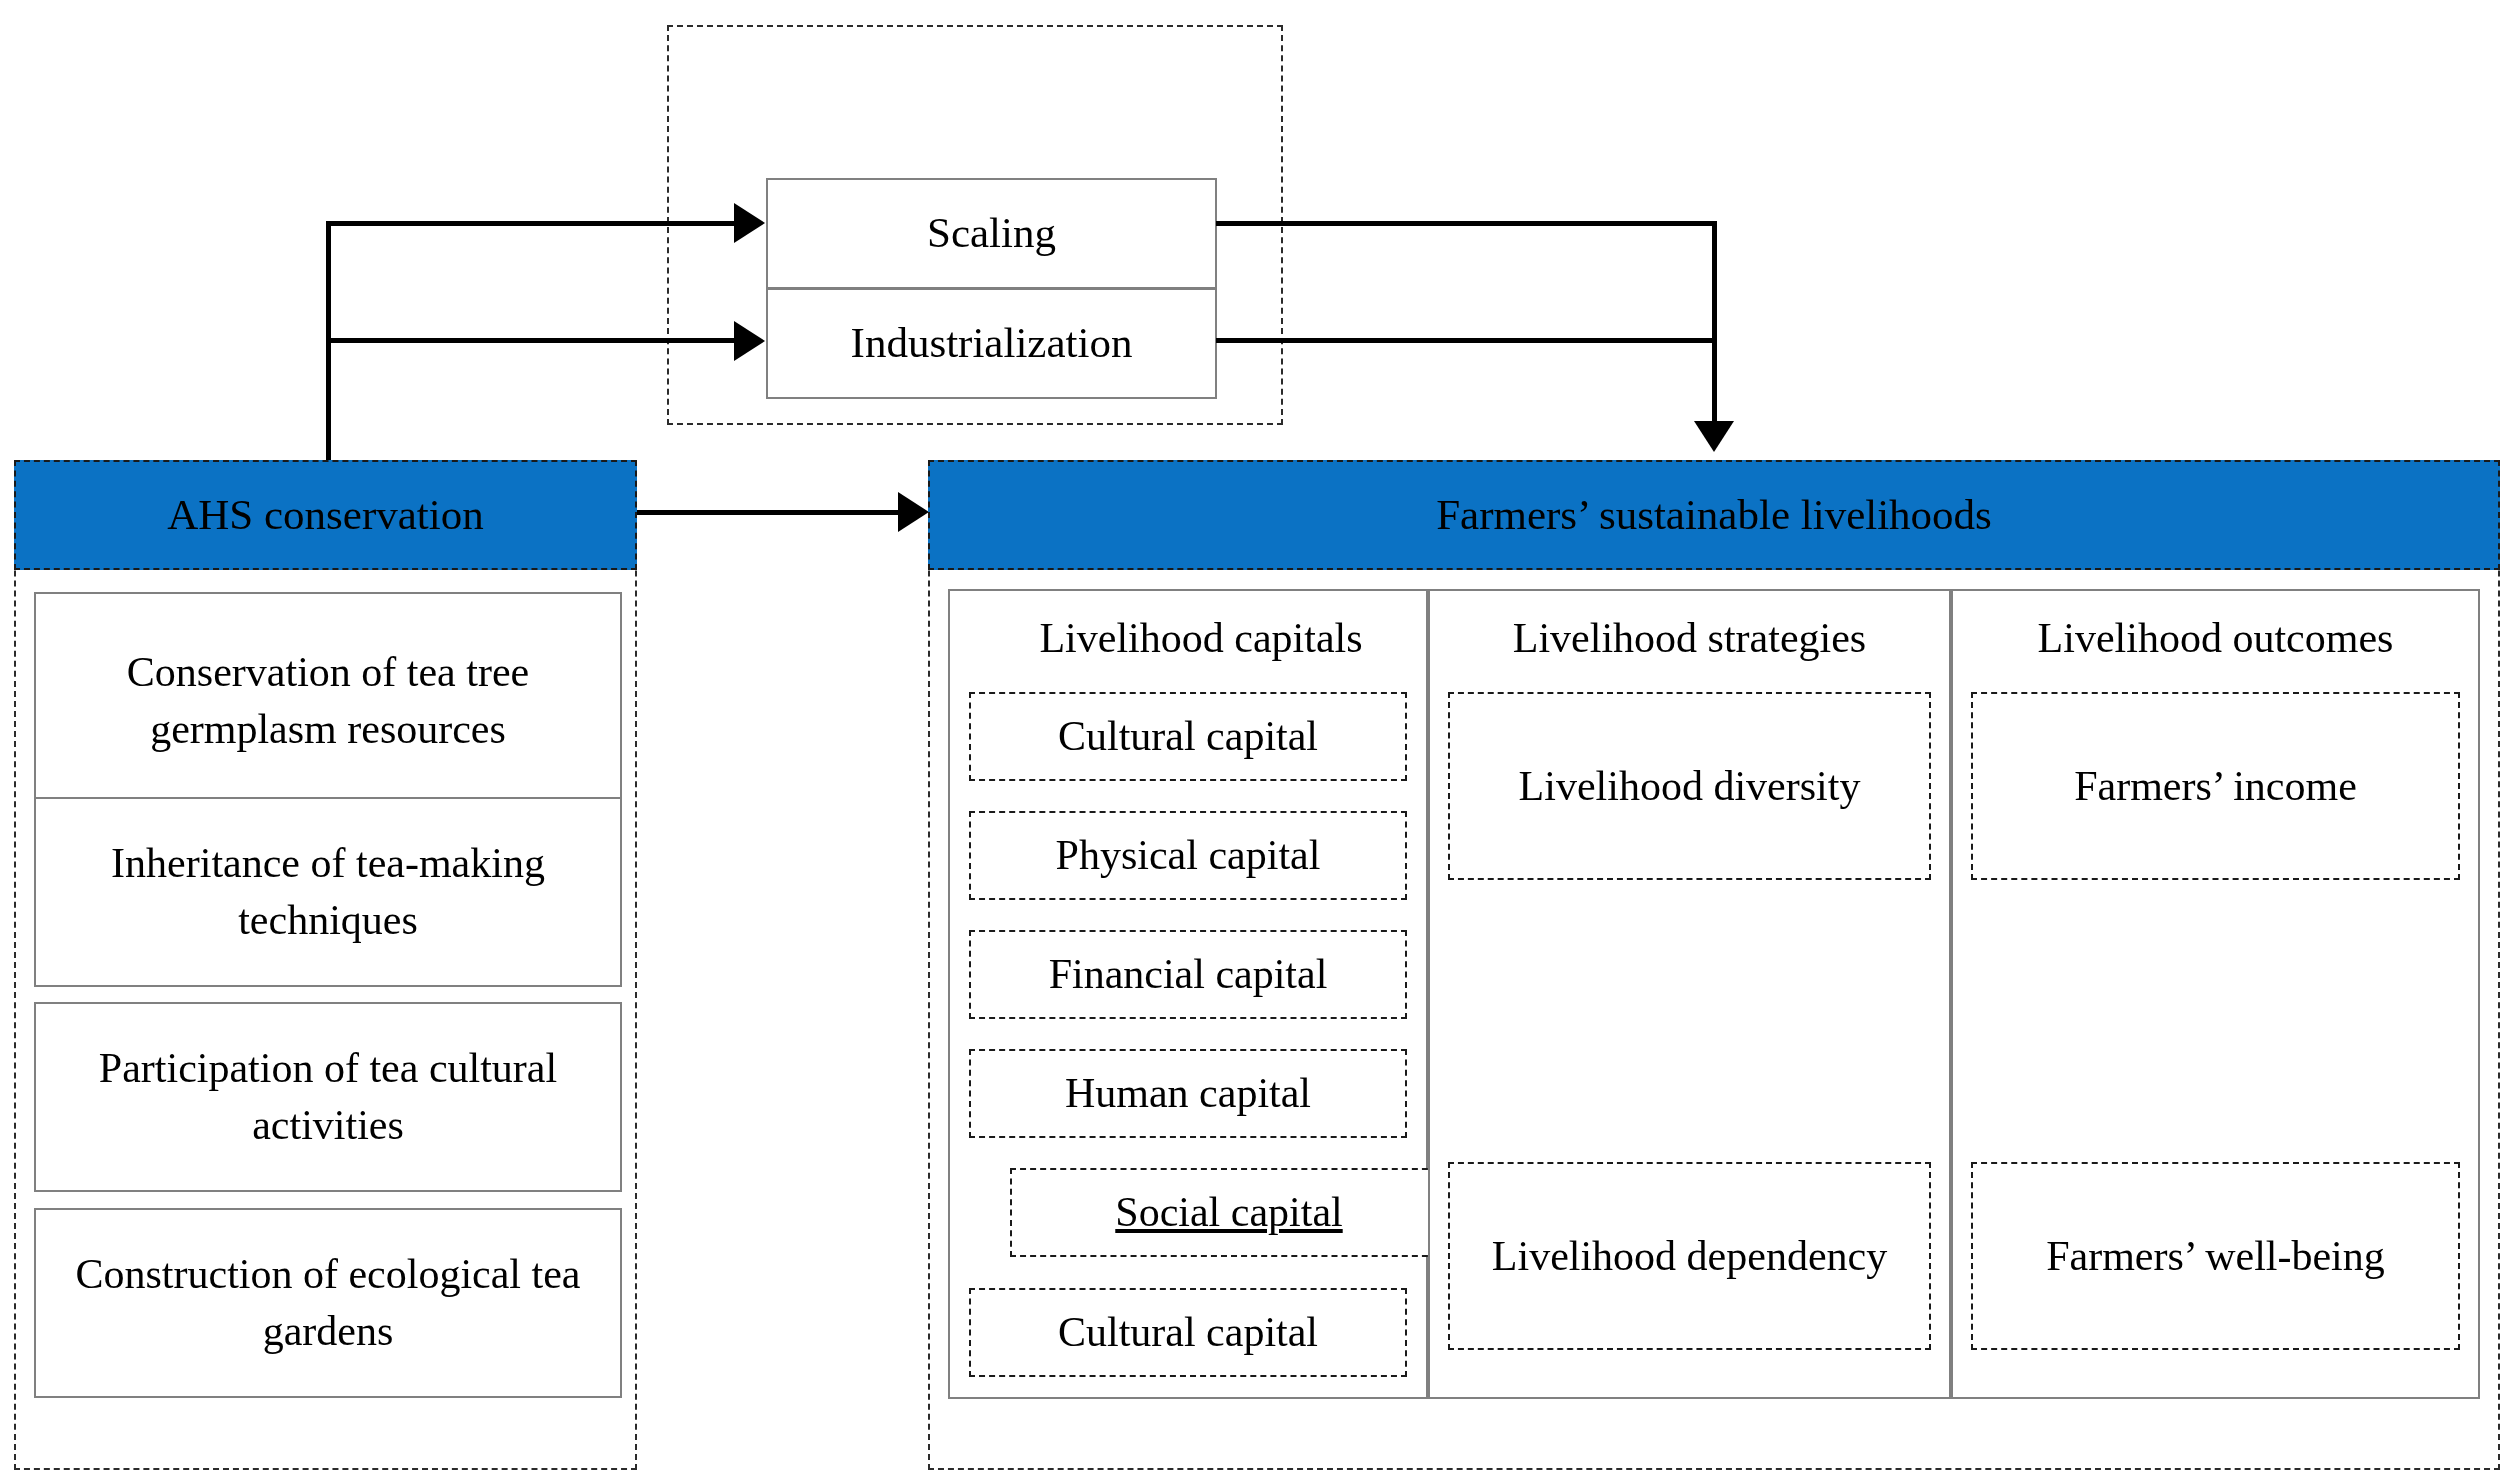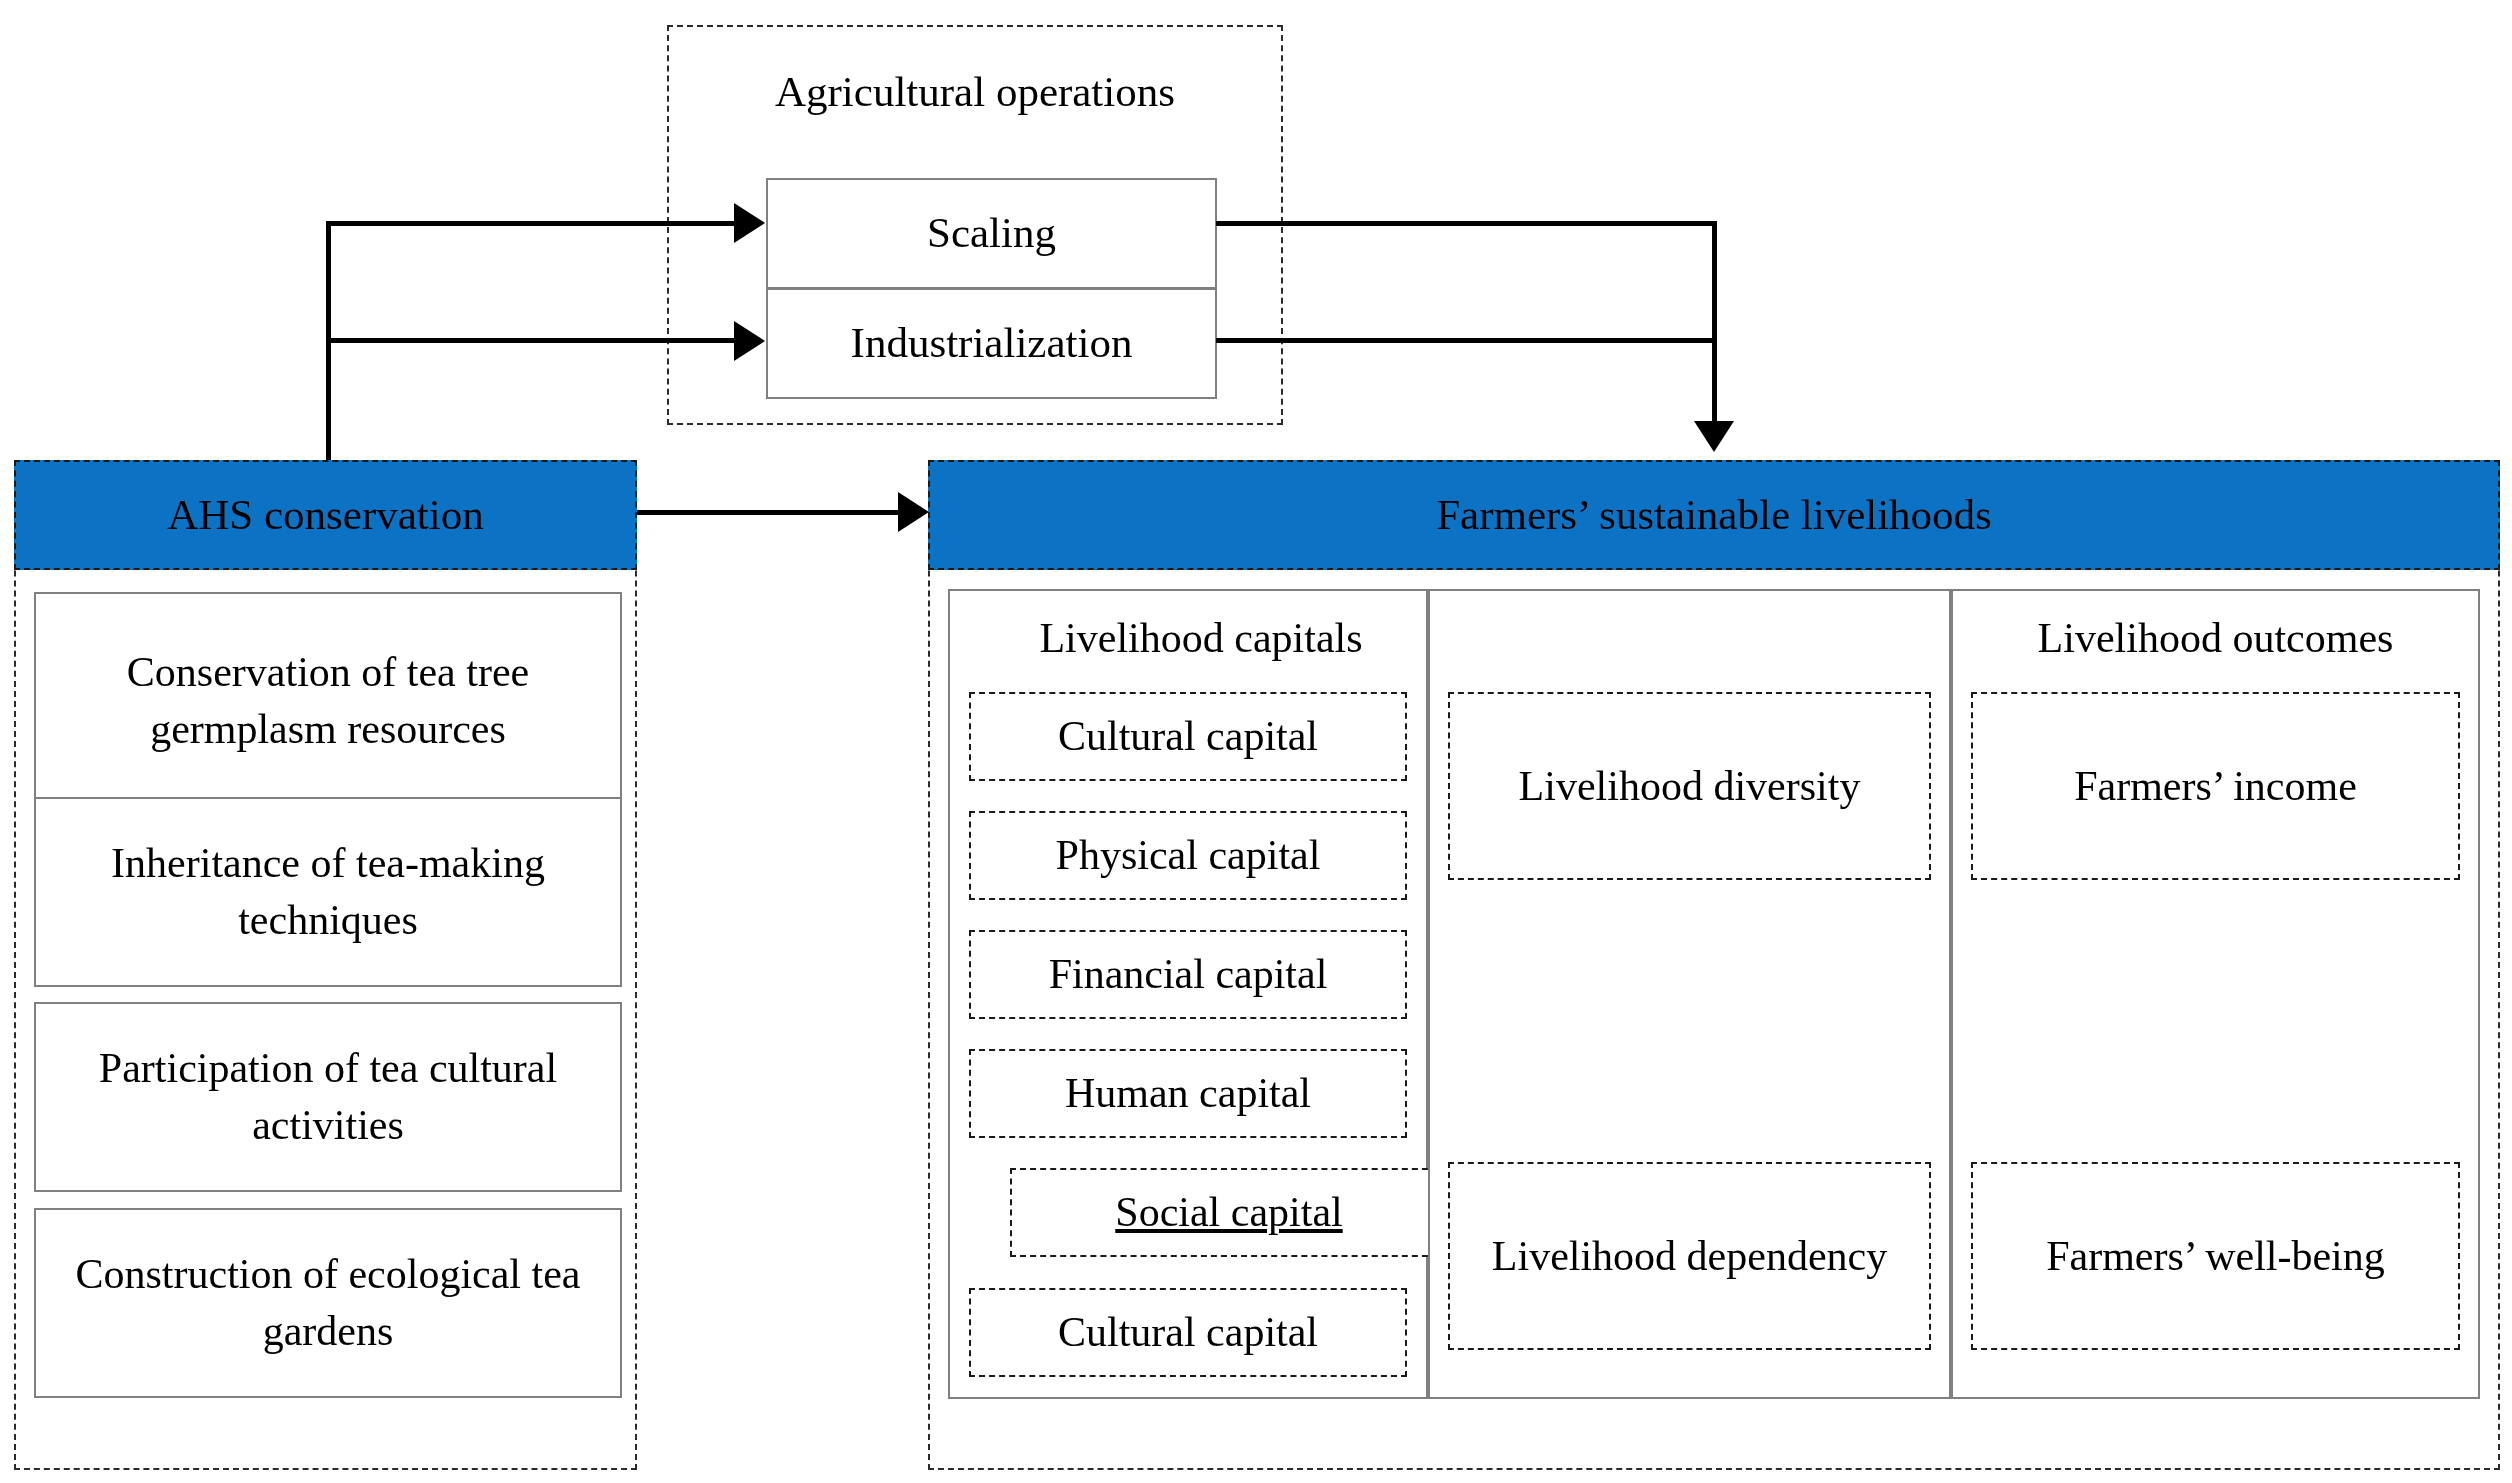--- a/index.html
+++ b/index.html
@@ -86,21 +86,20 @@
     border-top: 31px solid #000000;
   }
 </style>
 </head>
 <body>
 
 <div id="canvas">
 
   <div class="abs dashed-container" style="left:667px; top:25px; width:616px; height:400px;"></div>
 
-  <div class="abs label-free t-section" style="left:667px; top:61px; width:616px; height:61px;">Agricultural operations</div>
 
   <div class="abs solid-box ctr t-opbox" style="left:766px; top:178px; width:451px; height:111px;">Scaling</div>
 
   <div class="abs solid-box ctr t-opbox" style="left:766px; top:288px; width:451px; height:111px;">Industrialization</div>
 
   <div class="line-v" style="left:326px; top:221px; height:241px;"></div>
 
   <div class="line-h" style="left:326px; top:221px; width:411px;"></div>
   <div class="arrow-r" style="left:734px; top:203px;"></div>
 
@@ -142,20 +141,21 @@
   <div class="abs dashed-inner ctr t-item" style="left:969px; top:930px; width:438px; height:89px;">Financial capital</div>
 
   <div class="abs dashed-inner ctr t-item" style="left:969px; top:1049px; width:438px; height:89px;">Human capital</div>
 
   <div class="abs dashed-inner ctr t-item" style="left:1010px; top:1168px; width:438px; height:89px;text-decoration:underline;">Social capital</div>
 
   <div class="abs dashed-inner ctr t-item" style="left:969px; top:1288px; width:438px; height:89px;">Cultural capital</div>
 
   <div class="abs solid-box" style="left:1428px; top:589px; width:523px; height:810px;"></div>
 
+  <div class="abs label-free t-colhdr" style="left:1428px; top:607px; width:523px; height:61px;">Livelihood strategies</div>
 
   <div class="abs dashed-inner ctr t-item" style="left:1448px; top:692px; width:483px; height:188px;">Livelihood diversity</div>
 
   <div class="abs dashed-inner ctr t-item" style="left:1448px; top:1162px; width:483px; height:188px;">Livelihood dependency</div>
 
   <div class="abs solid-box" style="left:1951px; top:589px; width:529px; height:810px;"></div>
 
   <div class="abs dashed-inner ctr t-item" style="left:1971px; top:692px; width:489px; height:188px;">Farmers’ income</div>
 
   <div class="abs label-free t-colhdr" style="left:1951px; top:607px; width:529px; height:61px;">Livelihood outcomes</div>

